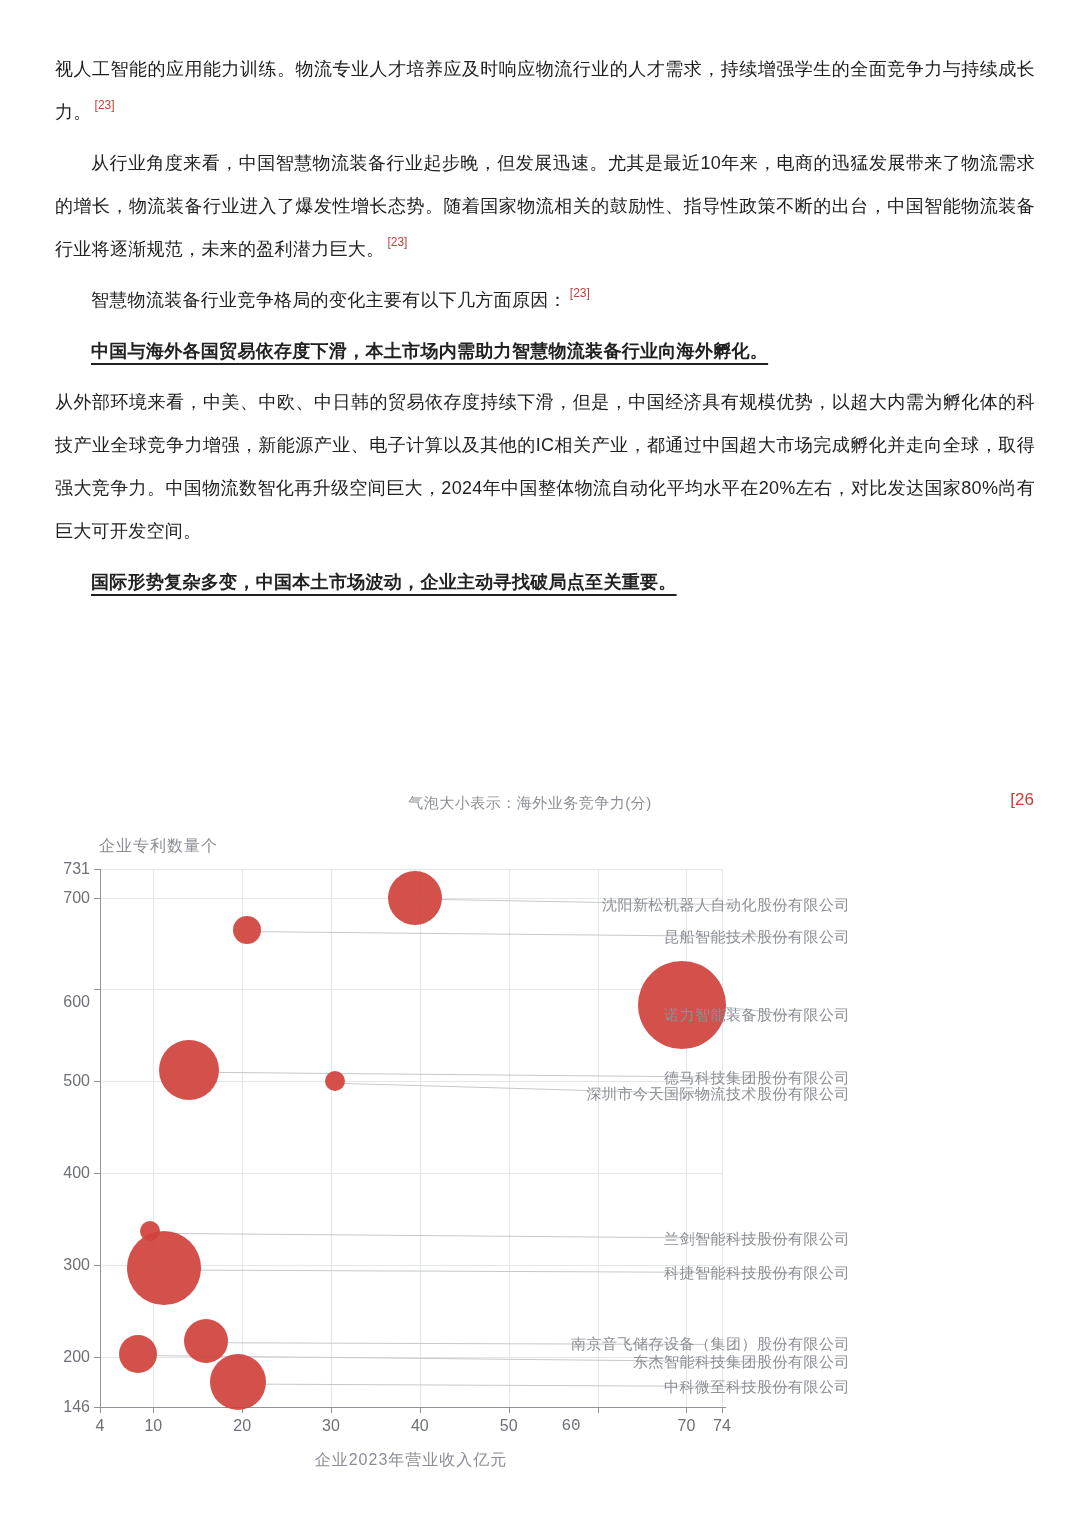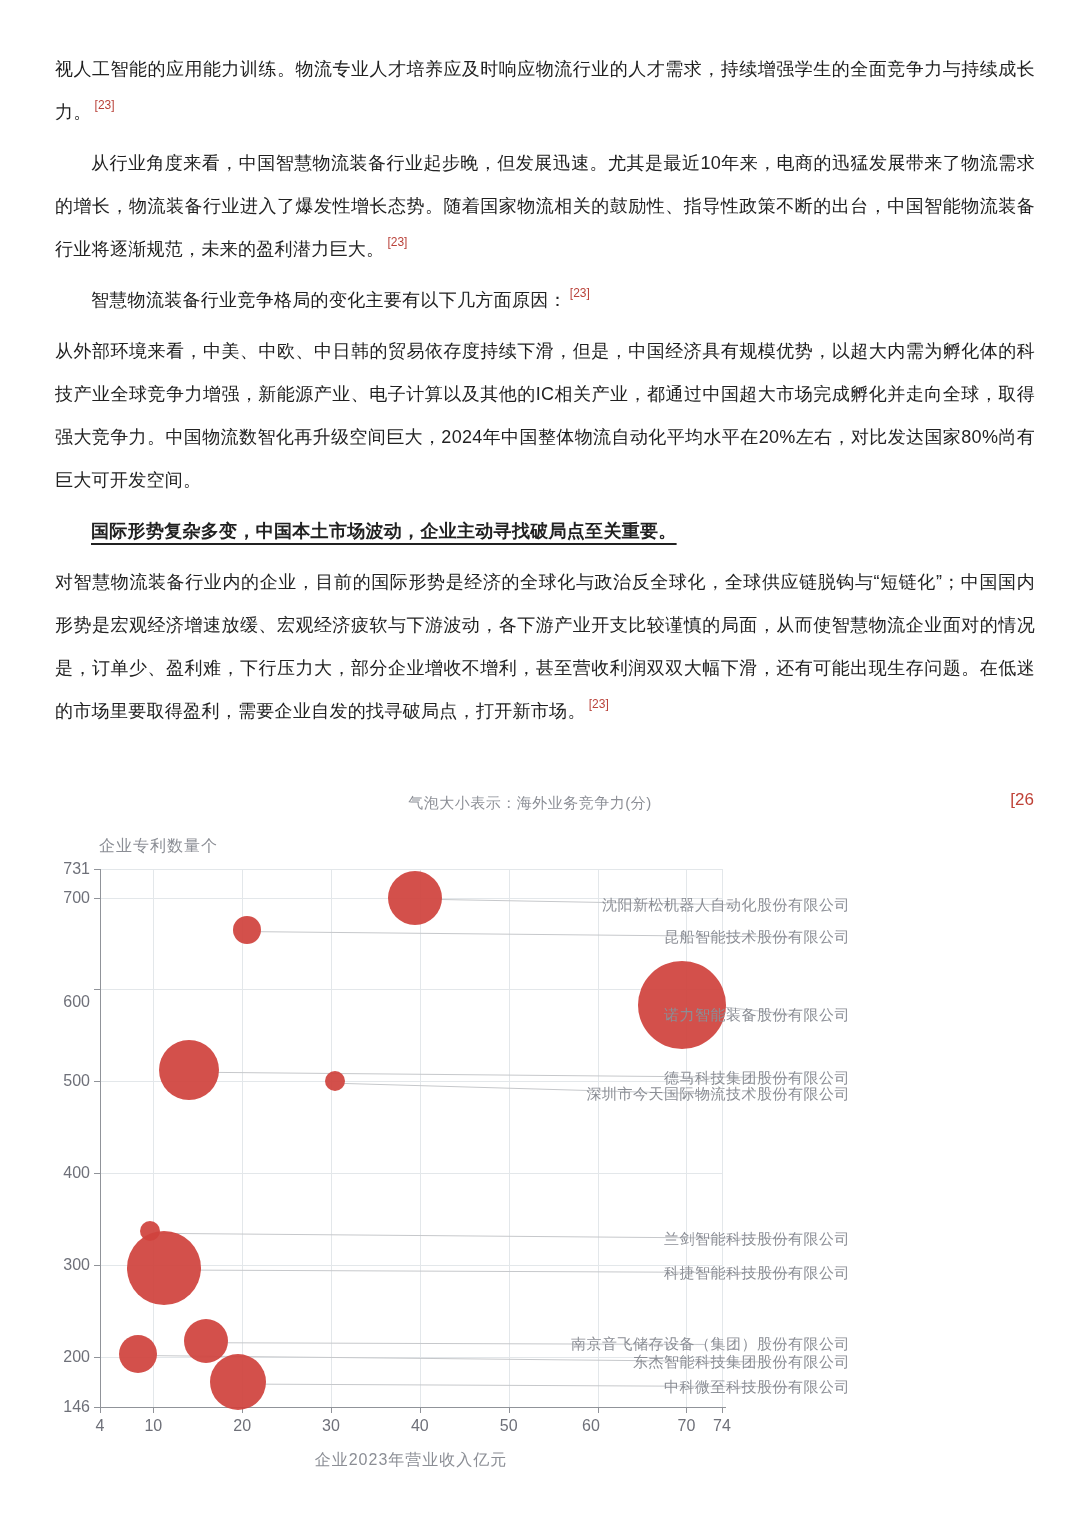--- a/index.html
+++ b/index.html
@@ -52,23 +52,23 @@
 </style>
 </head>
 <body>
 
 <div class="page">
 
   <div class="doc">
     <p class="para"><span class="ptxt">视人工智能的应用能力训练。物流专业人才培养应及时响应物流行业的人才需求，持续增强学生的全面竞争力与持续成长力。</span><sup class="cite">[23]</sup></p>
     <p class="para ind"><span class="ptxt">从行业角度来看，中国智慧物流装备行业起步晚，但发展迅速。尤其是最近10年来，电商的迅猛发展带来了物流需求的增长，物流装备行业进入了爆发性增长态势。随着国家物流相关的鼓励性、指导性政策不断的出台，中国智能物流装备行业将逐渐规范，未来的盈利潜力巨大。</span><sup class="cite">[23]</sup></p>
     <p class="para ind"><span class="ptxt">智慧物流装备行业竞争格局的变化主要有以下几方面原因：</span><sup class="cite">[23]</sup></p>
+    <p class="para hd ind"><span class="htxt">中国与海外各国贸易依存度下滑，本土市场内需助力智慧物流装备行业向海外孵化。</span></p>
     <p class="para"><span class="ptxt">从外部环境来看，中美、中欧、中日韩的贸易依存度持续下滑，但是，中国经济具有规模优势，以超大内需为孵化体的科技产业全球竞争力增强，新能源产业、电子计算以及其他的IC相关产业，都通过中国超大市场完成孵化并走向全球，取得强大竞争力。中国物流数智化再升级空间巨大，2024年中国整体物流自动化平均水平在20%左右，对比发达国家80%尚有巨大可开发空间。</span></p>
     <p class="para hd ind"><span class="htxt">国际形势复杂多变，中国本土市场波动，企业主动寻找破局点至关重要。</span></p>
-    <p class="para"><span class="ptxt">对智慧物流装备行业内的企业，目前的国际形势是经济的全球化与政治反全球化，全球供应链脱钩与“短链化”；中国国内形势是宏观经济增速放缓、宏观经济疲软与下游波动，各下游产业开支比较谨慎的局面，从而使智慧物流企业面对的情况是，订单少、盈利难，下行压力大，部分企业增收不增利，甚至营收利润双双大幅下滑，还有可能出现生存问题。在低迷的市场里要取得盈利，需要企业自发的找寻破局点，打开新市场。</span><sup class="cite">[23]</sup></p>
   </div>
 
   <div class="chart">
     <div class="chart-title">气泡大小表示：海外业务竞争力(分)</div>
     <div class="chart-cite">[26</div>
     <div class="axis-name y">企业专利数量个</div>
     <div class="axis-name x">企业2023年营业收入亿元</div>
     <div class="plot">
         <div class="grid-v" style="left: 153.314px; top: 87px; width: 1px; height: 538px;"></div>
         <div class="grid-v" style="left: 242.171px; top: 87px; width: 1px; height: 538px;"></div>
@@ -109,21 +109,21 @@
         <div class="tick-label x" style="left: 131.314px; top: 634px;">10</div>
         <div class="tick" style="left: 242.171px; top: 625px; width: 1px; height: 6px;"></div>
         <div class="tick-label x" style="left: 220.171px; top: 634px;">20</div>
         <div class="tick" style="left: 331.029px; top: 625px; width: 1px; height: 6px;"></div>
         <div class="tick-label x" style="left: 309.029px; top: 634px;">30</div>
         <div class="tick" style="left: 419.886px; top: 625px; width: 1px; height: 6px;"></div>
         <div class="tick-label x" style="left: 397.886px; top: 634px;">40</div>
         <div class="tick" style="left: 508.743px; top: 625px; width: 1px; height: 6px;"></div>
         <div class="tick-label x" style="left: 486.743px; top: 634px;">50</div>
         <div class="tick" style="left: 597.6px; top: 625px; width: 1px; height: 6px;"></div>
-        <div class="tick-label x" style="left: 569px; top: 634px;">60</div>
+        <div class="tick-label x" style="left: 549px; top: 634px; font-family: Liberation Mono, monospace;">60</div>
         <div class="tick" style="left: 686.457px; top: 625px; width: 1px; height: 6px;"></div>
         <div class="tick-label x" style="left: 664.457px; top: 634px;">70</div>
         <div class="tick" style="left: 722px; top: 625px; width: 1px; height: 6px;"></div>
         <div class="tick-label x" style="left: 700px; top: 634px;">74</div>
         <svg width="1080" height="746" class="leaders">
           <line x1="440.4428571428571" y1="117.50940170940171" x2="736" y2="122.86666666666667" stroke="#c6c8cb" stroke-width="1"></line>
           <line x1="258.61428571428576" y1="149.6974358974359" x2="798" y2="155.05470085470085" stroke="#c6c8cb" stroke-width="1"></line>
           <line x1="724.0142857142857" y1="225.1094017094017" x2="798" y2="233.22564102564104" stroke="#c6c8cb" stroke-width="1"></line>
           <line x1="216.85714285714286" y1="290.4051282051282" x2="798" y2="295.76239316239315" stroke="#c6c8cb" stroke-width="1"></line>
           <line x1="343.47142857142853" y1="301.44102564102565" x2="720" y2="312.3162393162393" stroke="#c6c8cb" stroke-width="1"></line>

